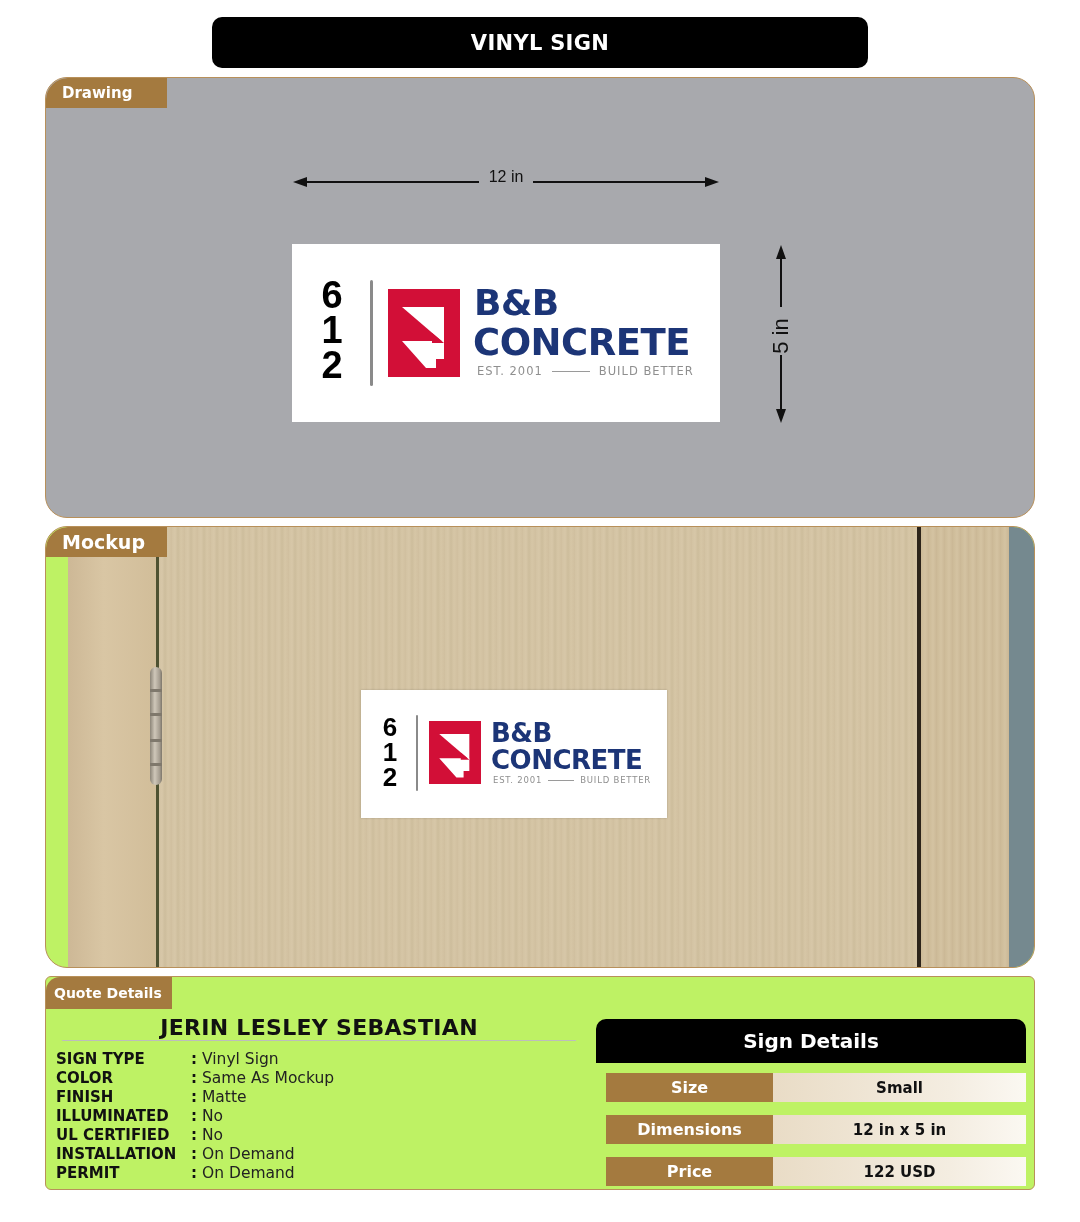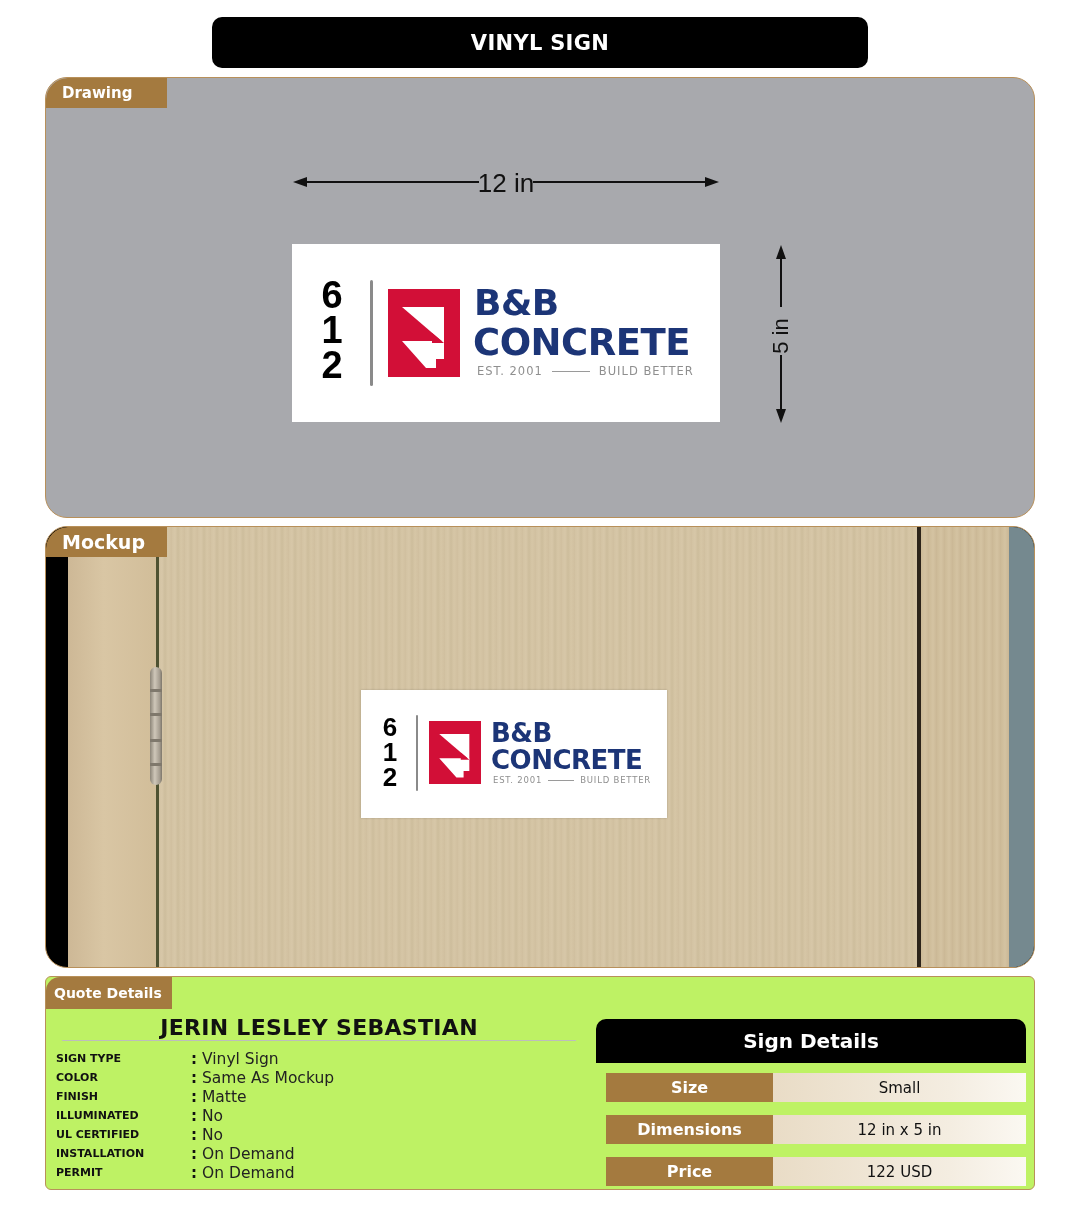--- a/index.html
+++ b/index.html
@@ -33,21 +33,21 @@
     position: absolute; left: 247px; top: 96px; width: 426px; height: 16px;
   }
   .dim-h .line-l, .dim-h .line-r { position: absolute; top: 7px; height: 1.5px; background: #111; }
   .dim-h .line-l { left: 8px; width: 178px; }
   .dim-h .line-r { right: 8px; width: 178px; }
   .dim-h .arrow-l { position: absolute; left: 0; top: 3px; width: 0; height: 0;
     border-top: 5px solid transparent; border-bottom: 5px solid transparent; border-right: 14px solid #111; }
   .dim-h .arrow-r { position: absolute; right: 0; top: 3px; width: 0; height: 0;
     border-top: 5px solid transparent; border-bottom: 5px solid transparent; border-left: 14px solid #111; }
   .dim-h .label { position: absolute; left: 0; right: 0; top: -6px; text-align: center;
-    font-family: "Liberation Sans", sans-serif; font-size: 26px; color: #111; }
+    font-family: "Liberation Sans", sans-serif; font-size: 16px; color: #111; }
 
   .dim-v {
     position: absolute; left: 727px; top: 167px; width: 16px; height: 178px;
   }
   .dim-v .line-t, .dim-v .line-b { position: absolute; left: 7px; width: 1.5px; background: #111; }
   .dim-v .line-t { top: 10px; height: 52px; }
   .dim-v .line-b { bottom: 10px; height: 58px; }
   .dim-v .arrow-t { position: absolute; top: 0; left: 3px; width: 0; height: 0;
     border-left: 5px solid transparent; border-right: 5px solid transparent; border-bottom: 14px solid #111; }
   .dim-v .arrow-b { position: absolute; bottom: 0; left: 3px; width: 0; height: 0;
@@ -67,21 +67,21 @@
   .sign-draw { left: 246px; top: 166px; width: 428px; height: 178px; }
   .sign-draw .num { left: 22px; top: 34px; width: 36px; font-size: 38px; line-height: 35px; }
   .sign-draw .divider { left: 78px; top: 36px; width: 3px; height: 106px; }
   .sign-draw .logo-box { left: 96px; top: 45px; width: 72px; height: 88px; }
   .sign-draw .brand1 { left: 182px; top: 41px; font-size: 36px; line-height: 36px; }
   .sign-draw .brand2 { left: 181px; top: 79px; font-size: 37px; line-height: 40px; }
   .sign-draw .tagline { left: 185px; top: 120px; font-size: 11.5px; letter-spacing: 1px; }
   .sign-draw .tagline .rule { width: 38px; margin: 0 9px; }
 
   
-  .mockup { top: 526px; height: 442px; background: #000000; padding-left: 37px; }
+  .mockup { top: 526px; height: 442px; background: #bef264; padding-left: 37px; }
   .mockup .panel-tab { font-size: 19px; width: 121px; }
   .frame-left { position: absolute; left: 22px; top: 0; width: 90px; height: 442px;
     background: linear-gradient(90deg, #cdb896 0%, #d9c6a4 40%, #d1bd99 100%); }
   .frame-gap { position: absolute; left: 110px; top: 0; width: 3px; height: 442px; background: #4e5232; }
   .door { position: absolute; left: 113px; top: 0; width: 760px; height: 442px;
     background: repeating-linear-gradient(90deg, #d3c3a3 0px, #d7c7a8 3px, #cdbd9c 6px, #d6c6a6 9px, #d0bf9f 13px); }
   .door-gap { position: absolute; left: 871px; top: 0; width: 4px; height: 442px; background: #2c241a; }
   .frame-right { position: absolute; left: 875px; top: 0; width: 88px; height: 442px;
     background: repeating-linear-gradient(90deg, #cdbb98 0px, #d4c3a2 4px, #cab795 8px); }
   .wall-right { position: absolute; left: 963px; top: 0; width: 27px; height: 442px; background: #75898f; }
@@ -99,32 +99,32 @@
   .sign-mock .tagline .rule { width: 26px; margin: 0 6px; }
 
   
   .quote { top: 976px; height: 214px; background: #bef264; border-radius: 6px; }
   .quote .panel-tab { font-size: 14px; width: 126px; height: 32px; border-top-left-radius: 14px; padding: 0 8px; }
   .client-name { position: absolute; left: 16px; width: 514px; top: 38px; text-align: center;
     font-weight: bold; font-size: 22px; color: #111; letter-spacing: 0.3px; }
   .client-rule { position: absolute; left: 16px; width: 514px; top: 63px; height: 1px; background: #bdbdbd; }
   .spec-list { position: absolute; left: 10px; top: 72px; }
   .spec-row { display: flex; height: 19px; align-items: center; font-size: 15px; }
-  .spec-key { width: 135px; font-weight: bold; font-size: 11px; color: #111; }
+  .spec-key { width: 135px; font-weight: bold; font-size: 15px; color: #111; }
   .spec-sep { width: 11px; font-weight: bold; }
   .spec-val { color: #222; font-size: 15.5px; }
 
   .sd-header { position: absolute; left: 550px; top: 42px; width: 430px; height: 44px;
     background: #000; color: #fff; border-radius: 10px 10px 0 0; display: flex; align-items: center; justify-content: center;
     font-weight: bold; font-size: 20px; }
   .sd-row { position: absolute; left: 550px; width: 430px; height: 29px; display: flex; padding-left: 10px; }
   .sd-key { width: 167px; background: #a47a3f; color: #fff; font-weight: bold; font-size: 16px;
     display: flex; align-items: center; justify-content: center; }
   .sd-val { flex: 1; background: linear-gradient(90deg, #e9dcc6 0%, #f4ede1 70%, #fbf8f2 100%);
-    font-weight: normal; font-size: 15px; color: #111; display: flex; align-items: center; justify-content: center; }
+    font-weight: bold; font-size: 15px; color: #111; display: flex; align-items: center; justify-content: center; }
 </style>
 </head>
 <body>
 
 <div class="title-bar">
   <span>VINYL SIGN</span>
 </div>
 
 <section class="panel drawing">
   <div class="panel-tab">Drawing</div>

